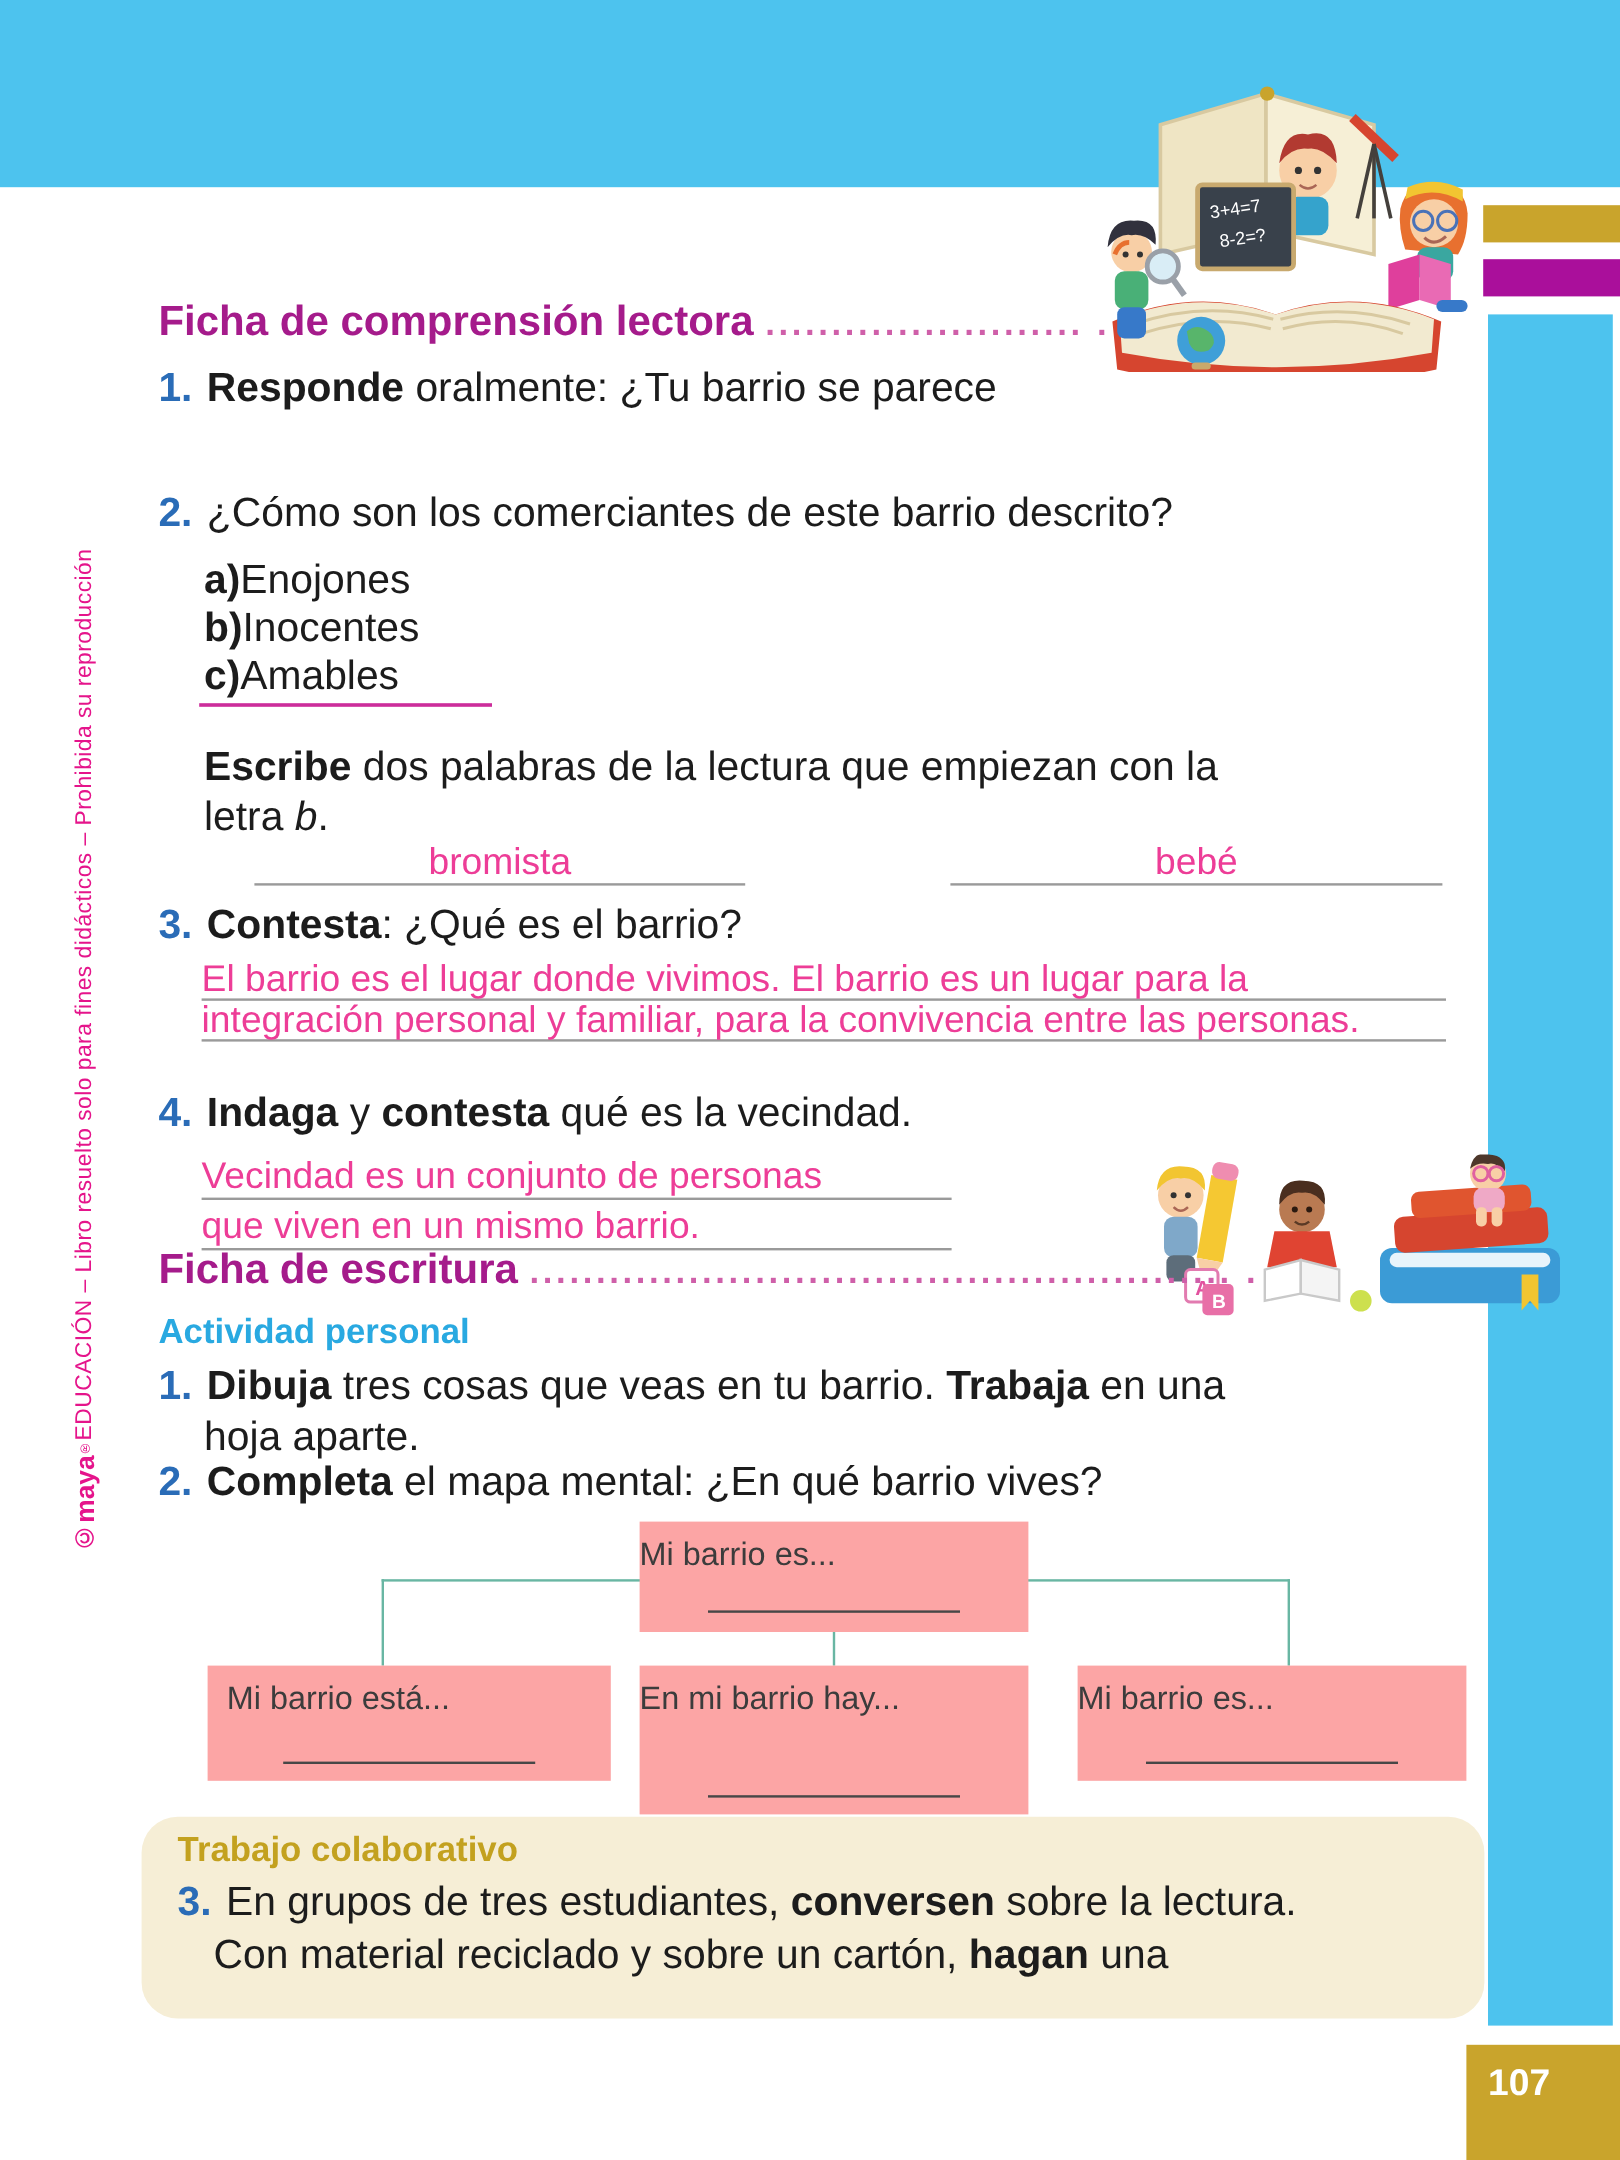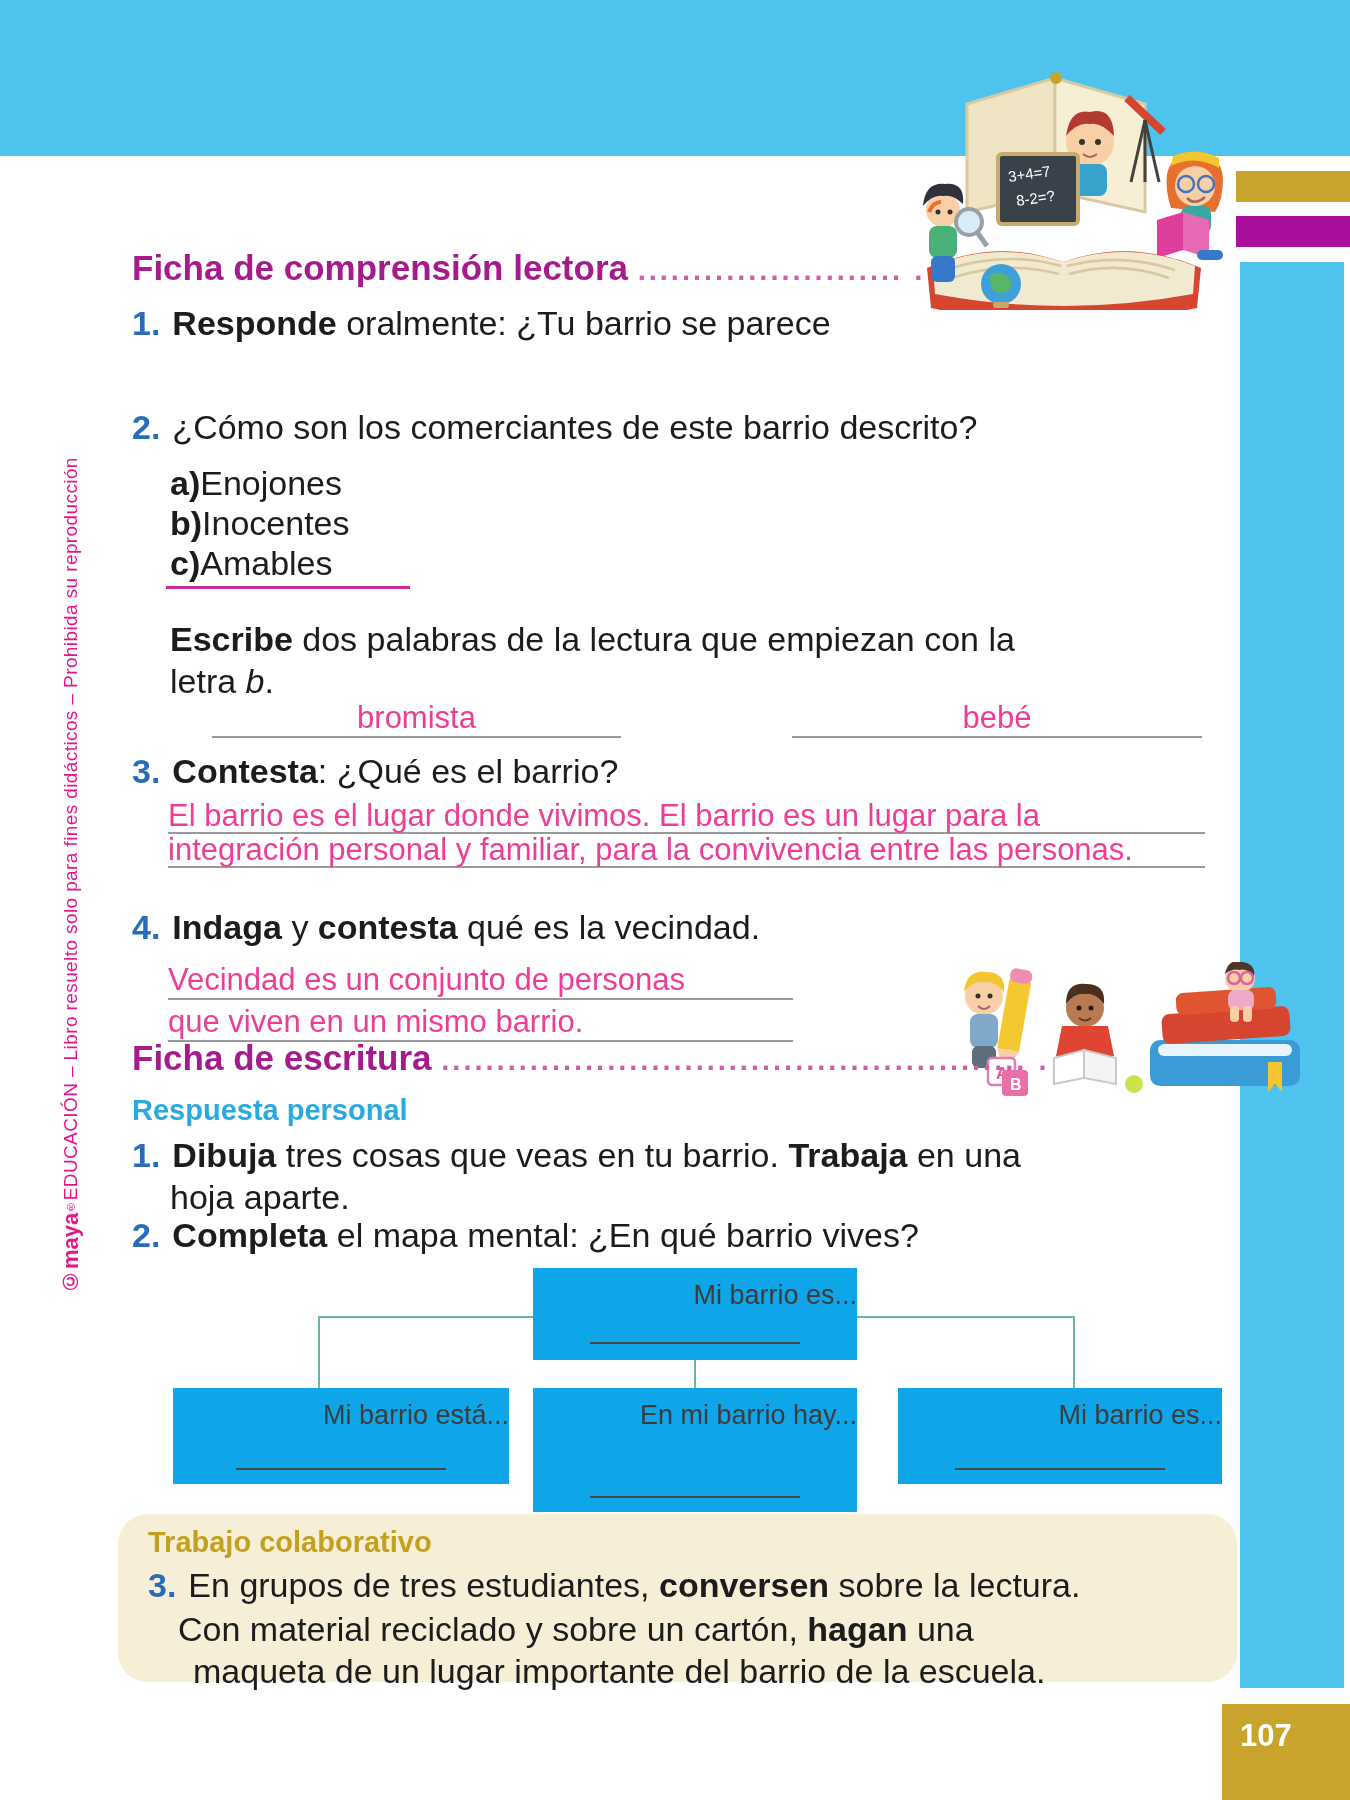--- a/index.html
+++ b/index.html
@@ -18,21 +18,21 @@
   .line{font-size:34px;white-space:nowrap;color:#1c1c1c;}
   .num{color:#2a6cb7;font-weight:bold;margin-right:12px;}
   .pink{color:#ed3d97;}
   .answer{color:#ed3d97;font-size:31px;white-space:nowrap;}
   .ansline{border-bottom:2px solid #9a9a9a;}
   .opt-letter{font-weight:bold;}
   .c-underline{height:0;border-bottom:3px solid #cc2d9b;}
   .heading-cyan{font-size:29px;font-weight:bold;color:#29a9e1;white-space:nowrap;}
   .heading-gold{font-size:29px;font-weight:bold;color:#c3a11f;white-space:nowrap;}
   
-  .mm-box{background:#0ea5e9;text-align:right;}
+  .mm-box{background:#fca5a5;text-align:left;}
   .mm-text{font-size:27px;color:#3c3c3c;display:block;margin-top:12px;}
   .mm-ul{position:absolute;left:50%;transform:translateX(-50%);width:210px;border-bottom:2px solid #474747;}
   .mm-line{background:#69b6a3;}
   
   .beige-box{left:118px;top:1514px;width:1119px;height:168px;background:#f6eed6;border-radius:30px;}
   
   .pagenum-box{left:1222px;top:1704px;width:128px;height:96px;background:#c9a42c;}
   .pagenum{color:#ffffff;font-size:31px;font-weight:bold;margin:14px 0 0 18px;}
   
   .sidebar{left:58px;top:418px;width:46px;height:915px;writing-mode:vertical-rl;transform:rotate(180deg);
@@ -209,21 +209,21 @@
     <rect x="278" y="28" width="26" height="20" rx="7" fill="#efa9c6"></rect>
     <rect x="280" y="44" width="9" height="16" rx="4" fill="#f8cfa6"></rect>
     <rect x="293" y="44" width="9" height="16" rx="4" fill="#f8cfa6"></rect>
   </svg>
 
   <div class="abs ficha-title" style="left:132px;top:1038px;">
     <span>Ficha de escritura</span>
     <span class="dots">..................................................... .</span>
   </div>
 
-  <div class="abs heading-cyan" style="left:132px;top:1094px;">Respuesta personal</div>
+  <div class="abs heading-cyan" style="left:132px;top:1094px;">Actividad personal</div>
 
   <div class="abs line" style="left:132px;top:1136px;">
     <span class="num">1.</span><b>Dibuja</b><span> tres cosas que veas en tu barrio. </span><b>Trabaja</b><span> en una</span>
   </div>
   <div class="abs line" style="left:170px;top:1178px;">hoja aparte.</div>
 
   <div class="abs line" style="left:132px;top:1216px;">
     <span class="num">2.</span><b>Completa</b><span> el mapa mental: ¿En qué barrio vives?</span>
   </div>
 
@@ -251,19 +251,18 @@
   </div>
 
   <div class="abs beige-box"></div>
   <div class="abs heading-gold" style="left:148px;top:1526px;">Trabajo colaborativo</div>
   <div class="abs line" style="left:148px;top:1566px;">
     <span class="num">3.</span><span>En grupos de tres estudiantes, </span><b>conversen</b><span> sobre la lectura.</span>
   </div>
   <div class="abs line" style="left:178px;top:1610px;">
     <span>Con material reciclado y sobre un cartón, </span><b>hagan</b><span> una</span>
   </div>
-  <div class="abs line" style="left:193px;top:1652px;">maqueta de un lugar importante del barrio de la escuela.</div>
 
   <div class="abs pagenum-box">
     <div class="pagenum">107</div>
   </div>
 
 </div>
 
 </body></html>

